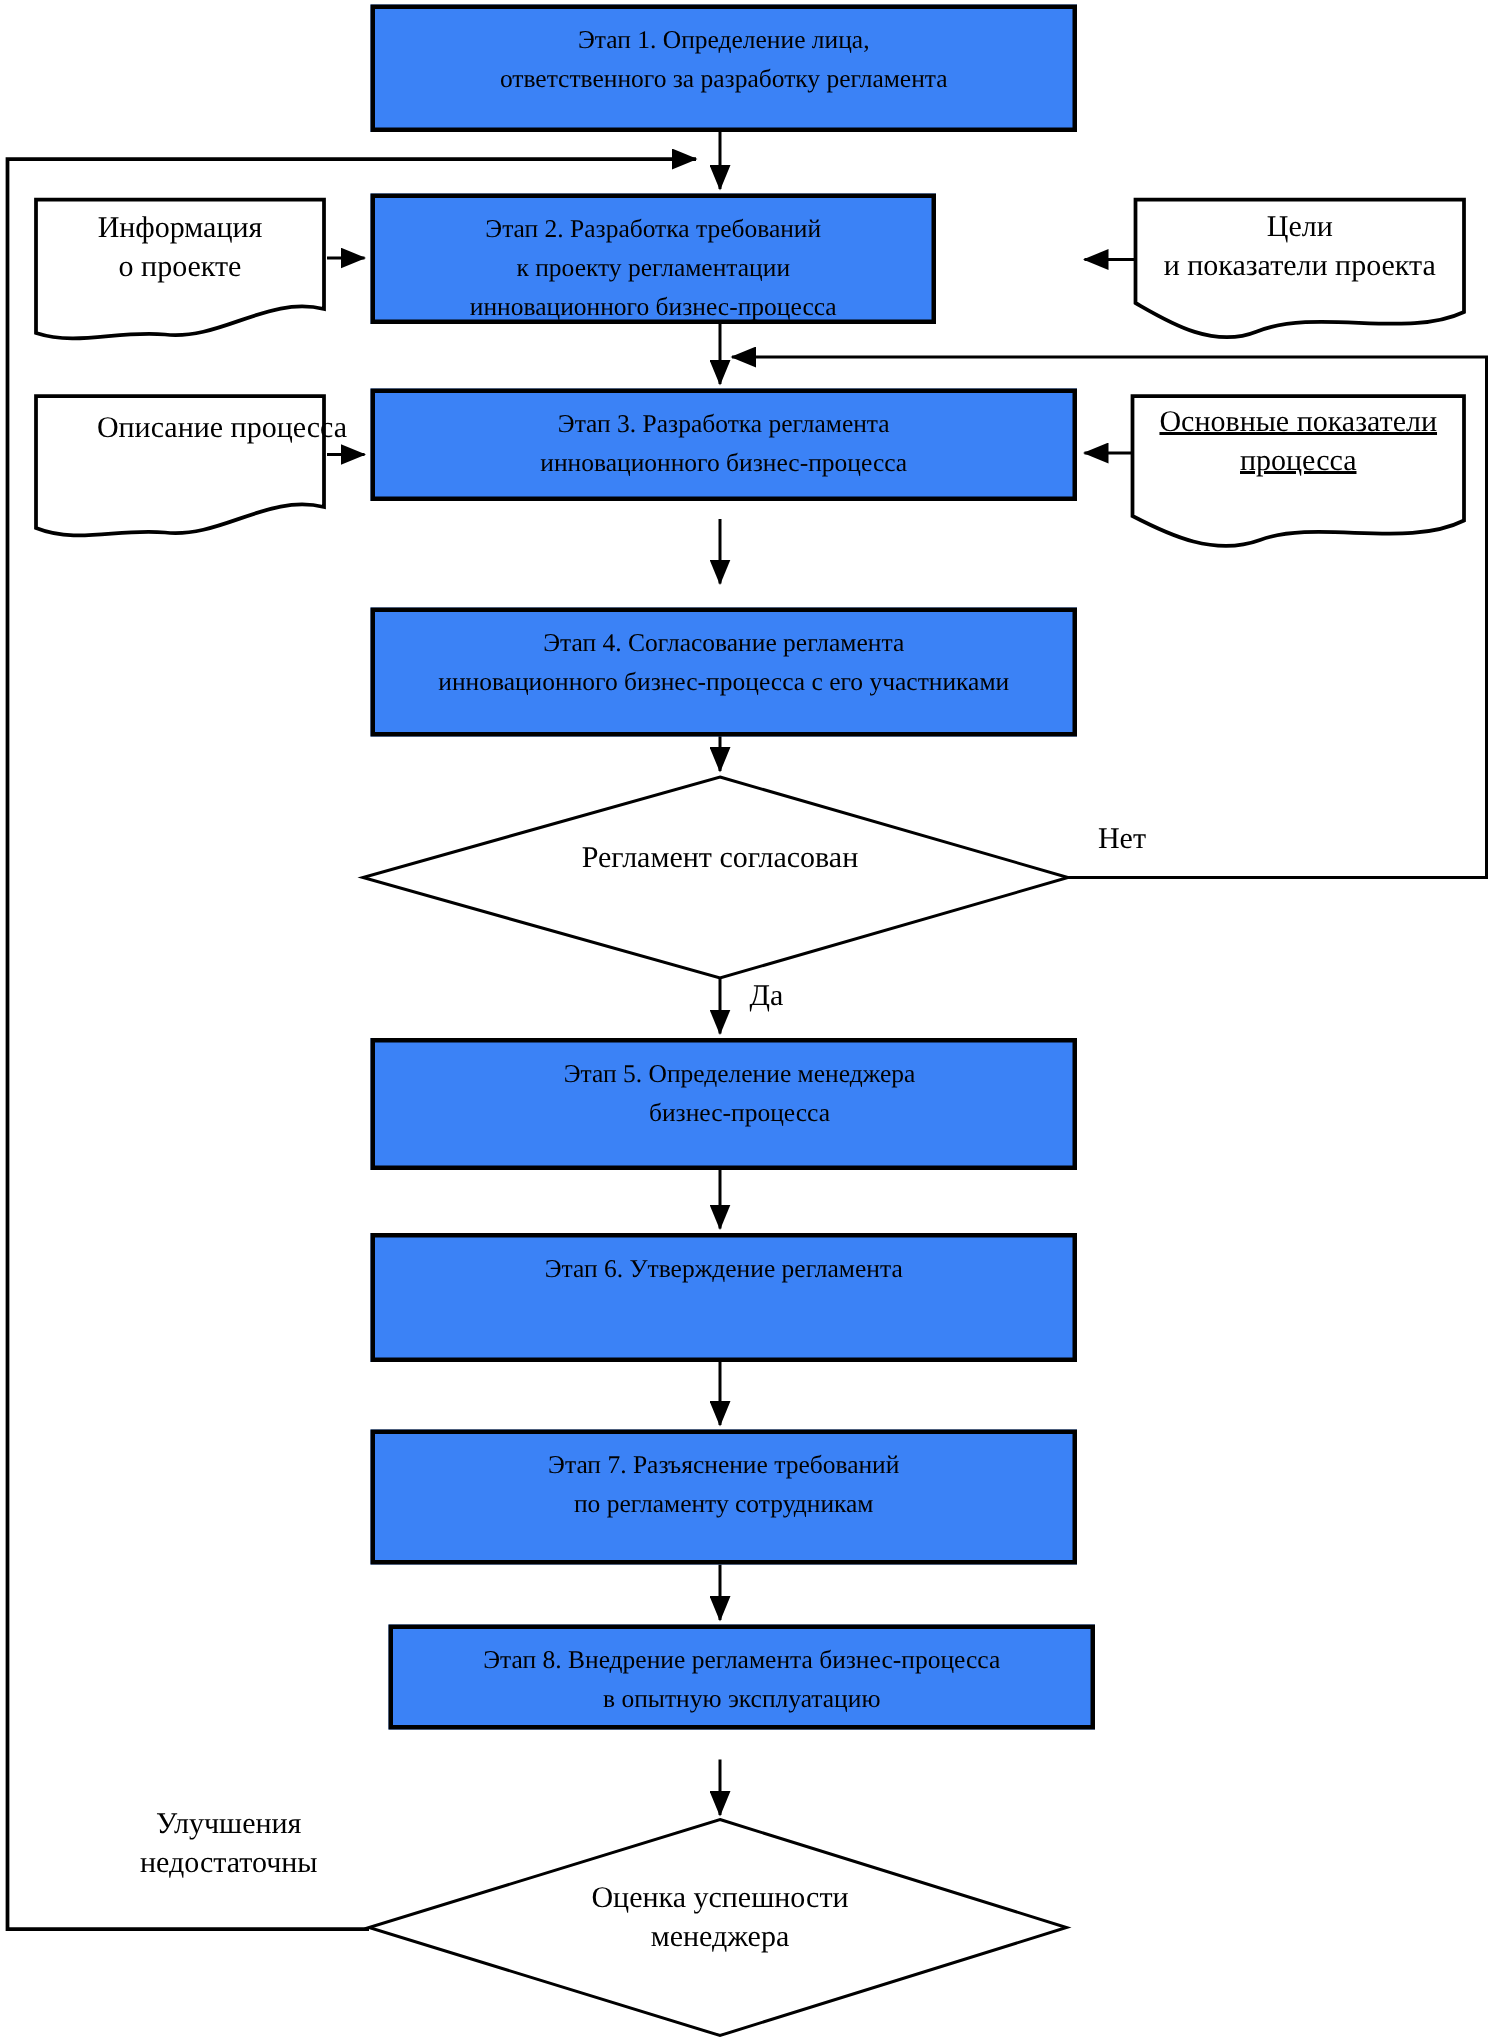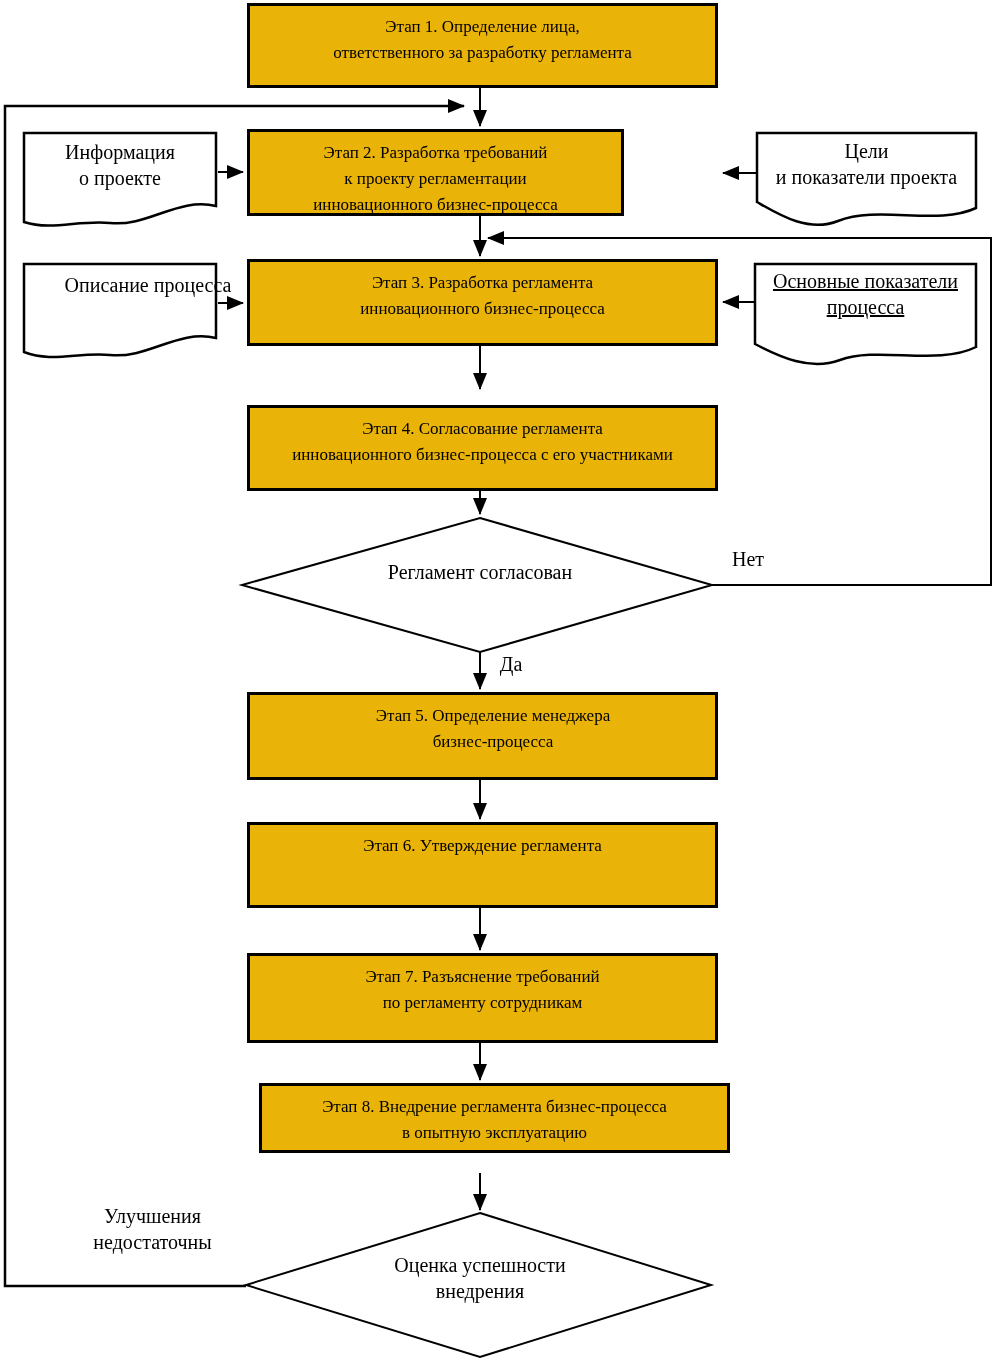--- a/index.html
+++ b/index.html
@@ -14,21 +14,21 @@
   }
   .layer {
     position: absolute;
     left: 0; top: 0;
     width: 996px; height: 1360px;
   }
   .box {
     position: absolute;
     box-sizing: border-box;
     border: 3px solid #000;
-    background: #eab308;
+    background: #3b82f6;
     display: flex;
     justify-content: center;
     align-items: flex-start;
     padding-top: 8px;
     text-align: center;
     font-size: 17px;
     line-height: 26px;
     white-space: pre-line;
   }
   .lbl {
@@ -94,21 +94,21 @@
     <polygon class="decision" points="480,1213 711,1285 480,1357 246,1285"></polygon>
   </svg>
 
   <div class="box" style="left:247px; top:3px; width:471px; height:85px;">Этап 1. Определение лица,
 ответственного за разработку регламента</div>
 
   <div class="box" style="left:247px; top:129px; width:377px; height:87px;">Этап 2. Разработка требований
 к проекту регламентации
 инновационного бизнес-процесса</div>
 
-  <div class="box" style="left:247px; top:259px; width:471px; height:87px;">Этап 3. Разработка регламента
+  <div class="box" style="left:247px; top:259px; width:471px; height:75px;">Этап 3. Разработка регламента
 инновационного бизнес-процесса</div>
 
   <div class="box" style="left:247px; top:388px; width:471px; height:86px;margin-top:17px;">Этап 4. Согласование регламента
 инновационного бизнес-процесса с его участниками</div>
 
   <div class="box" style="left:247px; top:692px; width:471px; height:88px;padding-left:21px;">Этап 5. Определение менеджера
 бизнес-процесса</div>
 
   <div class="box" style="left:247px; top:822px; width:471px; height:86px;">Этап 6. Утверждение регламента</div>
 
@@ -125,21 +125,21 @@
 и показатели проекта</div>
 
   <div class="lbl" style="left:22px; top:272px; width:196px;margin-left:28px;">Описание процесса</div>
 
   <div class="lbl" style="left:753px; top:268px; width:225px;text-decoration:underline;">Основные показатели
 процесса</div>
 
   <div class="lbl" style="left:290px; top:559px; width:380px;">Регламент согласован</div>
 
   <div class="lbl" style="left:320px; top:1252px; width:320px;">Оценка успешности
-внедрения</div>
+менеджера</div>
 
   <div class="lbl" style="left:708px; top:546px; width:80px;">Нет</div>
 
   <div class="lbl" style="left:486px; top:651px; width:50px;">Да</div>
 
   <div class="lbl" style="left:55px; top:1203px; width:195px;">Улучшения
 недостаточны</div>
 
 </div>
 

